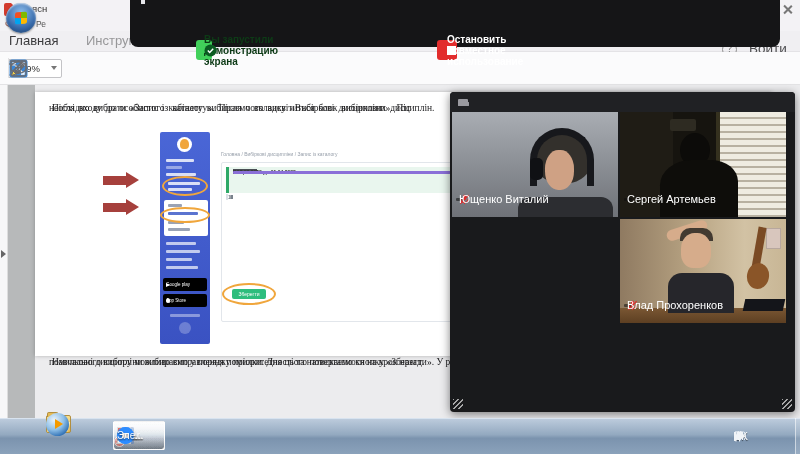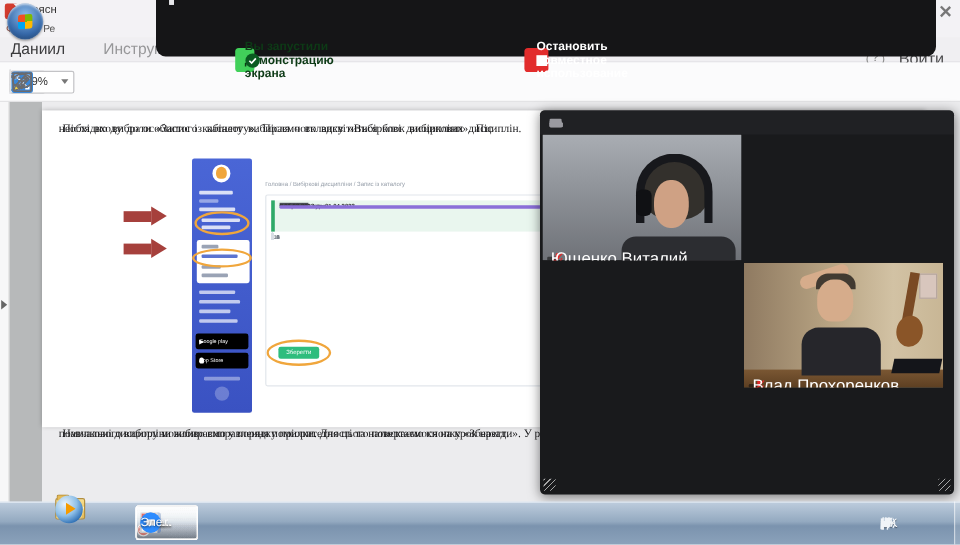--- a/index.html
+++ b/index.html
@@ -110,22 +110,22 @@
   .vtbar>*{position:static;flex:none;}
   .ic-min{width:10px;height:2px;background:#9a9aa0;}
   .ic-float{width:10px;height:7px;background:#9a9aa0;border-radius:1px;}
   .ic-speak{display:flex;flex-direction:column;gap:2px;}
   .ic-speak i{position:static;width:11px;height:4px;background:#9a9aa0;border-radius:1px;}
   .ic-grid{display:grid;grid-template-columns:repeat(3,1fr);gap:1px;width:13px;height:13px;}
   .ic-grid i{position:static;background:#2d8cff;border-radius:.5px;}
   .tile{overflow:hidden;background:#000;}
   .scene{left:0;top:0;right:0;bottom:0;}
   .scene *{position:absolute;}
-  .ntag{left:4px;bottom:0;display:flex;align-items:center;gap:3px;background:rgba(12,12,12,.55);
-     color:#fff;font-size:14px;padding:1px 5px 2px 3px;border-radius:1px;white-space:nowrap;z-index:5;}
+  .ntag{left:4px;bottom:16px;display:flex;align-items:center;gap:3px;background:rgba(12,12,12,.55);
+     color:#fff;font-size:11px;padding:1px 5px 2px 3px;border-radius:1px;white-space:nowrap;z-index:5;}
   .ntag>*{position:static;}
   .bigname{left:0;top:0;right:0;bottom:0;display:flex;align-items:center;justify-content:center;
      color:#f2f2f4;font-size:19px;letter-spacing:.5px;white-space:pre;}
   .rz{bottom:3px;width:10px;height:10px;background:repeating-linear-gradient(135deg,#c9c9c9 0 1px,transparent 1px 3.5px);opacity:.8;}
   .rzl{left:3px;}.rzr{right:3px;}
   
   .sc1{background:linear-gradient(180deg,#a9adb3 0%,#8e9298 45%,#6f7278 100%);}
   .sc1 .hair{left:50%;top:20%;width:56px;height:50px;background:#33302c;border-radius:50% 50% 42% 42%;}
   .sc1 .face{left:56%;top:36%;width:29px;height:40px;background:#cfa184;border-radius:46%;}
   .sc1 .phones{left:47%;top:15%;width:64px;height:58px;border:7px solid #17181c;border-bottom:0;border-radius:32px 32px 0 0;background:transparent;}
@@ -223,21 +223,21 @@
   <div class="titlebar">
     <div class="pdficon"></div>
     <div class="wtitle">Поясн</div>
   </div>
   <div class="closex"></div>
   <div class="menubar">
     <span class="menu1">Файл</span>
     <span class="menu2">Ре</span>
   </div>
   <div class="tabbar">
-    <span class="tab1">Даниил</span>
+    <span class="tab1">Главная</span>
     <span class="tab2">Инструменты</span>
   </div>
   <div class="helpc">?</div>
   <div class="signin">Войти</div>
 
   <div class="pdftb">
     <span class="ti">
         <svg width="16" height="16" viewBox="0 0 16 16">
           <path d="M2 2h10l2 2v10H2z" fill="none" stroke="#c9c9cc" stroke-width="1.4"></path>
           <rect x="5" y="9" width="6" height="5" fill="none" stroke="#c9c9cc"></rect>
@@ -563,20 +563,34 @@
       <div class="ntag">
         <svg width="11" height="11" viewBox="0 0 12 12">
             <rect x="4.4" y="0.8" width="3.2" height="6" rx="1.6" fill="#e02b2b"></rect>
             <path d="M2.2 5.4a3.8 3.8 0 0 0 7.6 0" fill="none" stroke="#e02b2b" stroke-width="1.1"></path>
             <line x1="6" y1="9.2" x2="6" y2="11" stroke="#e02b2b" stroke-width="1.1"></line>
             <line x1="1.5" y1="10.8" x2="10.5" y2="1.2" stroke="#e02b2b" stroke-width="1.2"></line>
           </svg>
         <span>Ющенко Виталий</span>
       </div>
     </div>
+    <div class="tile" style="left:170px;top:20px;width:166px;height:105px;">
+      <div class="scene sc2">
+        <div class="wall"></div>
+          <div class="win"></div>
+          <div class="winframe"></div>
+        <div class="plant"></div>
+          <div class="ac"></div>
+        <div class="head"></div>
+          <div class="bod"></div>
+      </div>
+      <div class="ntag">
+        <span>Сергей Артемьев</span>
+      </div>
+    </div>
 
     <div class="tile" style="left:170px;top:127px;width:166px;height:104px;">
       <div class="scene sc4">
         <div class="poster"></div>
           <div class="guitar"></div>
           <div class="gbody"></div>
         <div class="desk"></div>
           <div class="laptop"></div>
         <div class="arm"></div>
           <div class="hairl"></div>

